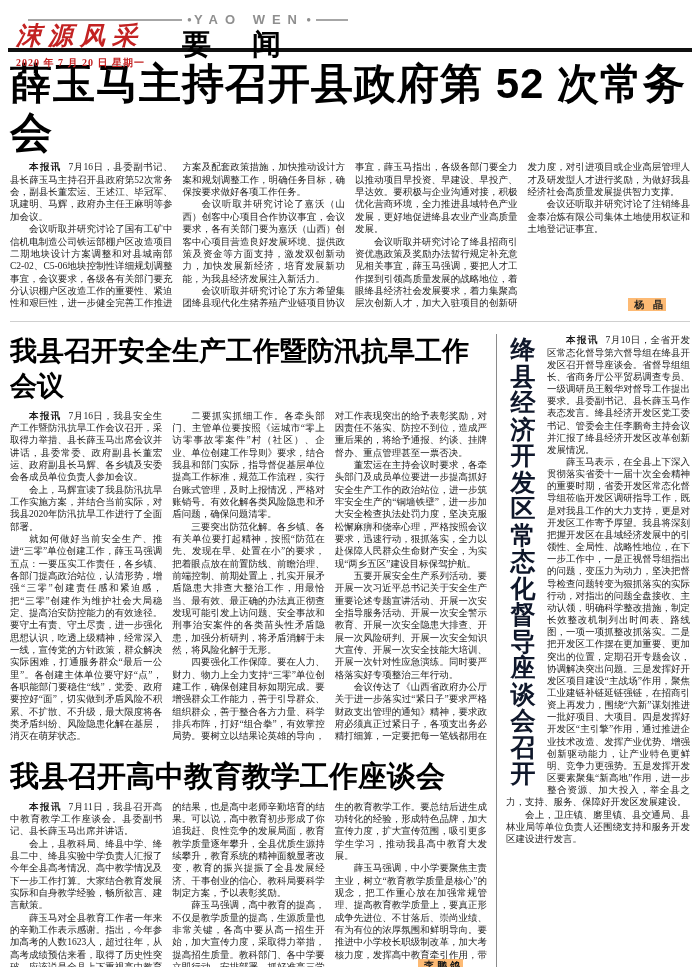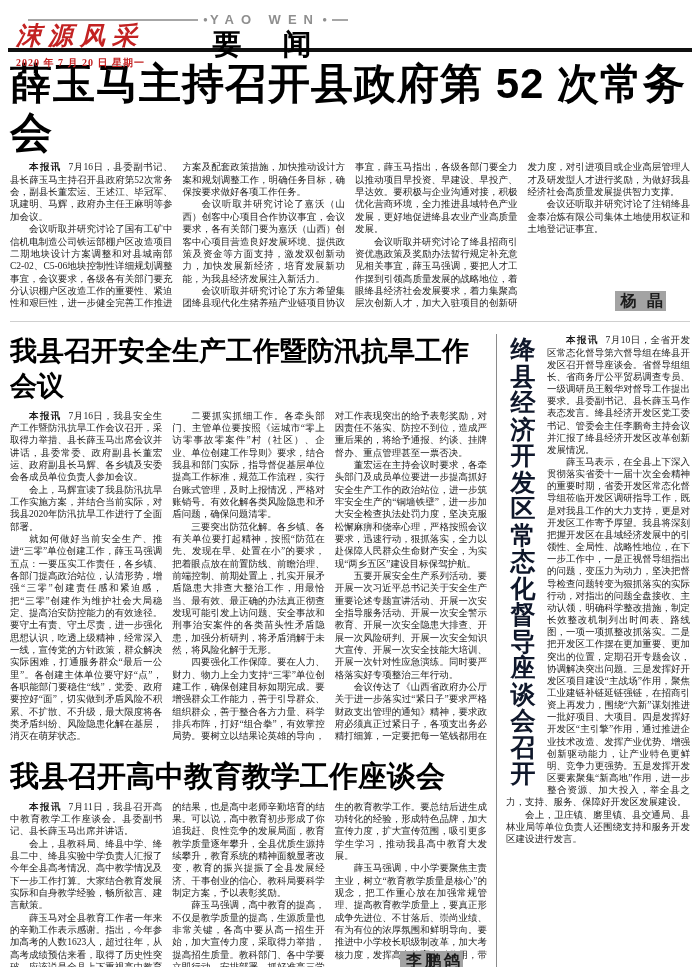--- a/index.html
+++ b/index.html
@@ -9,34 +9,34 @@
     overflow:hidden; position:relative;
     font-family:"Liberation Serif","DejaVu Serif",serif; color:#1c1c1c;
   }
 
   
   .header { position:relative; height:48px; }
   .gray-rule { position:absolute; left:28px; top:19px; width:320px; height:2px; background:#a6a6a6; }
   .brand { position:absolute; left:16px; top:23px; color:#c32222; }
   .brand-title { font-family:"DejaVu Serif",serif; font-style:italic; font-weight:bold; font-size:25px; letter-spacing:7px; line-height:1; }
   .brand-date { font-size:10px; font-weight:bold; margin-top:8px; letter-spacing:1px; }
-  .section-block { position:absolute; left:190px; top:10px; width:150px; text-align:center; }
+  .section-block { position:absolute; left:182px; top:10px; width:150px; }
   .section-en { display:inline-block; background:#fff; color:#8f8f8f; font-family:"Liberation Sans",sans-serif;
     font-size:13px; font-weight:bold; letter-spacing:7px; padding:0 5px; line-height:18px; }
   .section-en .dot { font-size:8px; vertical-align:2px; letter-spacing:0; }
   .section-cn { font-size:29px; font-weight:900; font-family:"Liberation Sans",sans-serif; letter-spacing:6px; color:#000; line-height:1.1; }
   .editor-block { position:absolute; right:8px; top:15px; display:flex; align-items:center; gap:9px; }
   .editor-lines { font-family:"Liberation Sans",sans-serif; font-size:11px; font-weight:bold; line-height:1.55; text-align:left; color:#000; }
   .page-no { font-family:"Liberation Sans",sans-serif; font-size:38px; font-weight:900; letter-spacing:-2px; color:#000; }
   .black-rule { margin:0 8px; height:4px; background:#101010; }
 
   
   .para { text-indent:2em; margin:0; }
   .dateline { font-weight:bold; letter-spacing:1px; margin-right:0.7em; font-family:"Liberation Sans",sans-serif; }
-  .byline { position:absolute; right:24px; bottom:2px; font-weight:bold; font-size:16px; letter-spacing:3px; background:#a3a3a3; padding-left:6px; font-family:"Liberation Sans",sans-serif;margin-top:18px; }
+  .byline { position:absolute; right:24px; bottom:2px; font-weight:bold; font-size:10px; letter-spacing:3px; background:#fdba74; padding-left:6px; font-family:"Liberation Sans",sans-serif;margin-top:18px; }
 
   
   .lead-headline { margin:8px 10px 4px; font-family:Liberation Sans, sans-serif; font-weight:900;
     font-size:42px; line-height:1.16; letter-spacing:1px; color:#000; }
   .lead-body { position:relative; margin:4px 10px 0; height:152px;
     column-count:4; column-gap:10px; column-fill:auto; overflow:hidden;
     font-size:9.5px; line-height:1.3; text-align:justify; }
 
   
   .middle { margin:8px 10px 0; border-top:1px solid #cfcfcf; padding-top:12px; display:flex; height:646px; overflow:hidden; }

